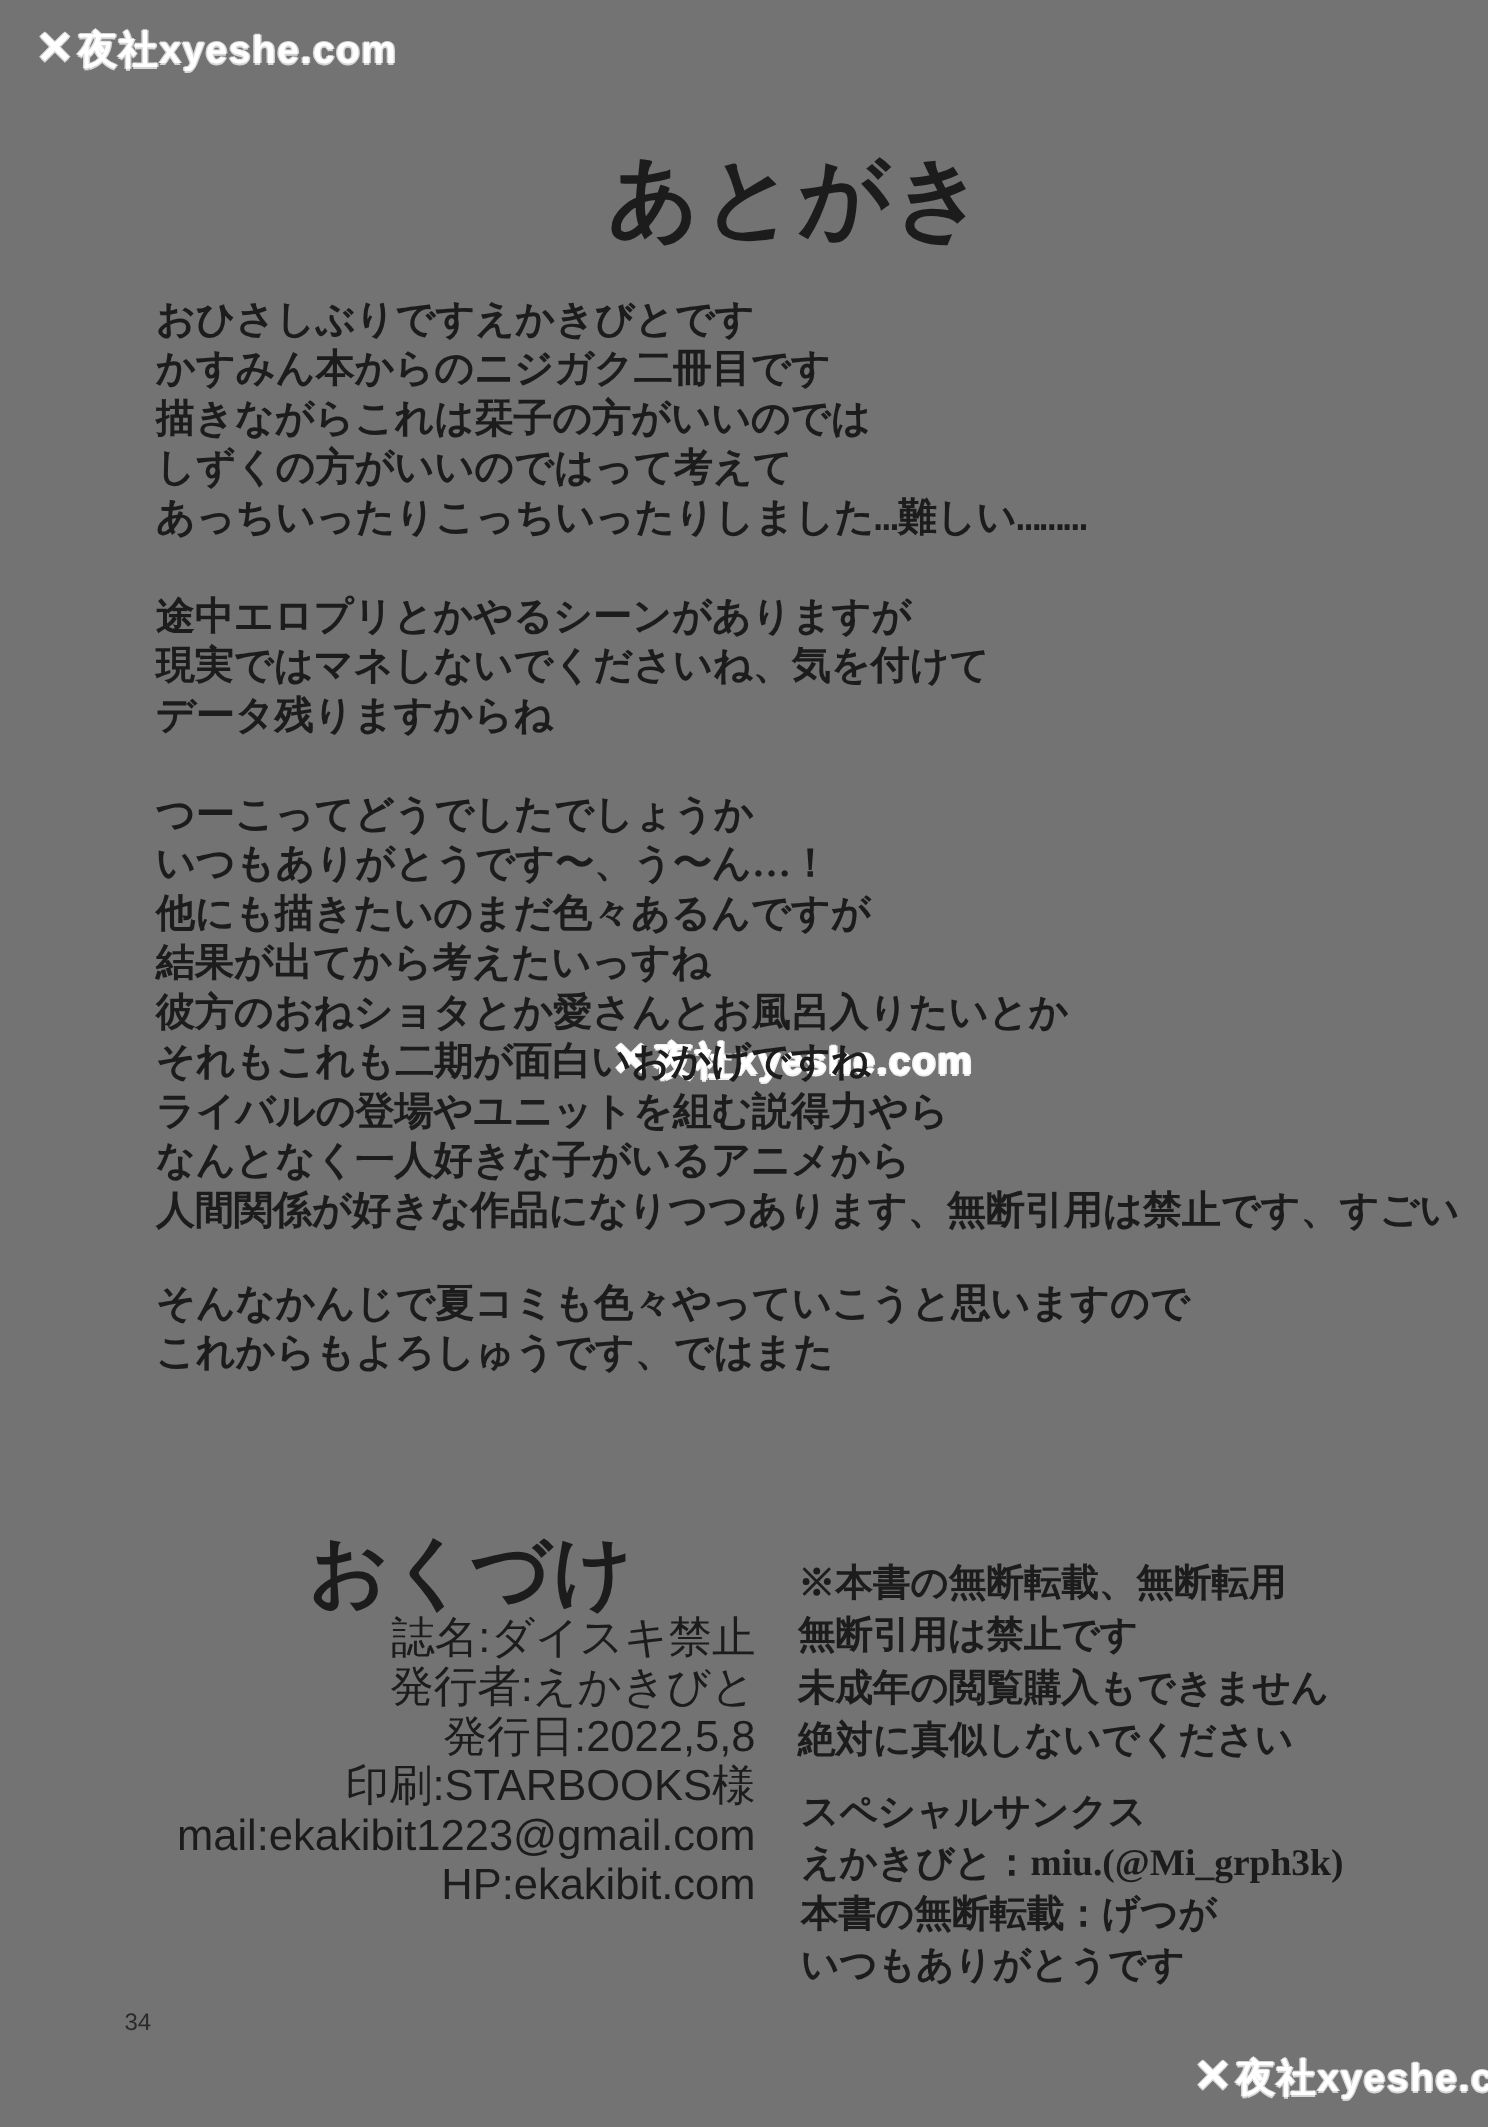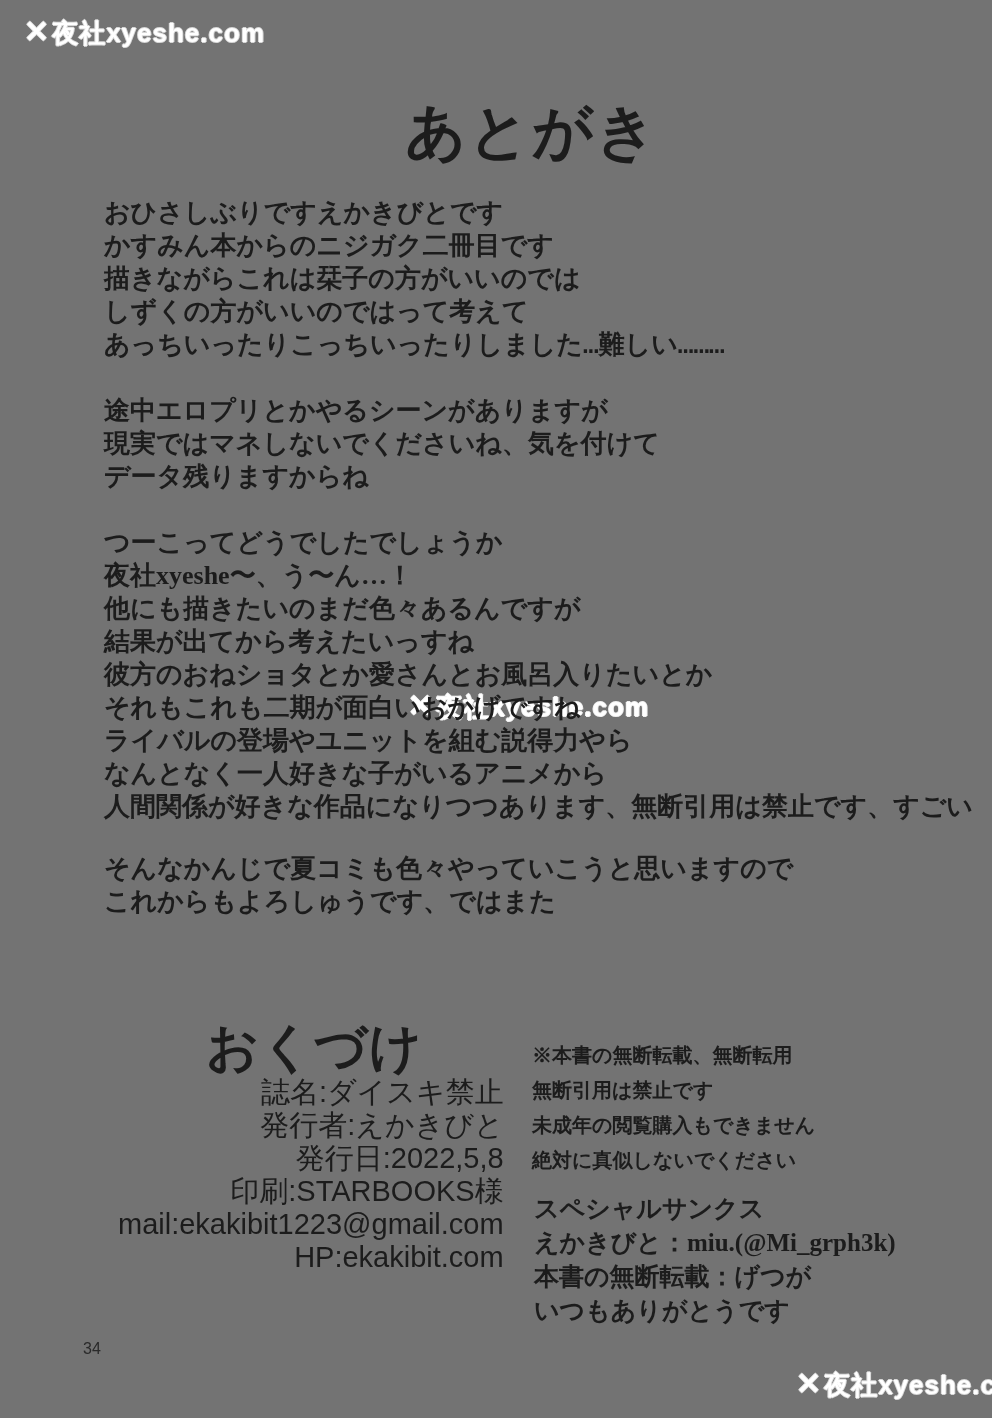--- a/index.html
+++ b/index.html
@@ -77,21 +77,21 @@
   }
   .colophon .entry:nth-child(2) { margin-left: 3px; }
   .colophon .entry:nth-child(3) { margin-left: 6px; }
   .colophon .entry:nth-child(4) { margin-left: 9px; }
   .colophon .entry:nth-child(5) { }
   .colophon .entry:nth-child(6) { margin-left: 16px; }
   .notice {
     position: absolute;
     left: 532px;
     top: 1038px;
-    font-size: 20px;
+    font-size: 25px;
     font-weight: 600;
     line-height: 35px;
     white-space: nowrap;
   }
   .special-thanks {
     position: absolute;
     left: 534px;
     top: 1192px;
     font-size: 25px;
     font-weight: 600;
@@ -131,21 +131,21 @@
     <div>現実ではマネしないでくださいね、気を付けて</div>
     <div>データ残りますからね</div>
   </div>
 
   <div class="wm-center watermark">
     <span class="wm-logo">✕</span><span>夜社xyeshe.com</span>
   </div>
 
   <div class="body-par par-3">
     <div>つーこってどうでしたでしょうか</div>
-    <div>夜社xyeshe〜、う〜ん…！</div>
+    <div>いつもありがとうです〜、う〜ん…！</div>
     <div>他にも描きたいのまだ色々あるんですが</div>
     <div>結果が出てから考えたいっすね</div>
     <div>彼方のおねショタとか愛さんとお風呂入りたいとか</div>
     <div>それもこれも二期が面白いおかげですね</div>
     <div>ライバルの登場やユニットを組む説得力やら</div>
     <div>なんとなく一人好きな子がいるアニメから</div>
     <div>人間関係が好きな作品になりつつあります、無断引用は禁止です、すごい</div>
   </div>
 
   <div class="body-par par-4">

